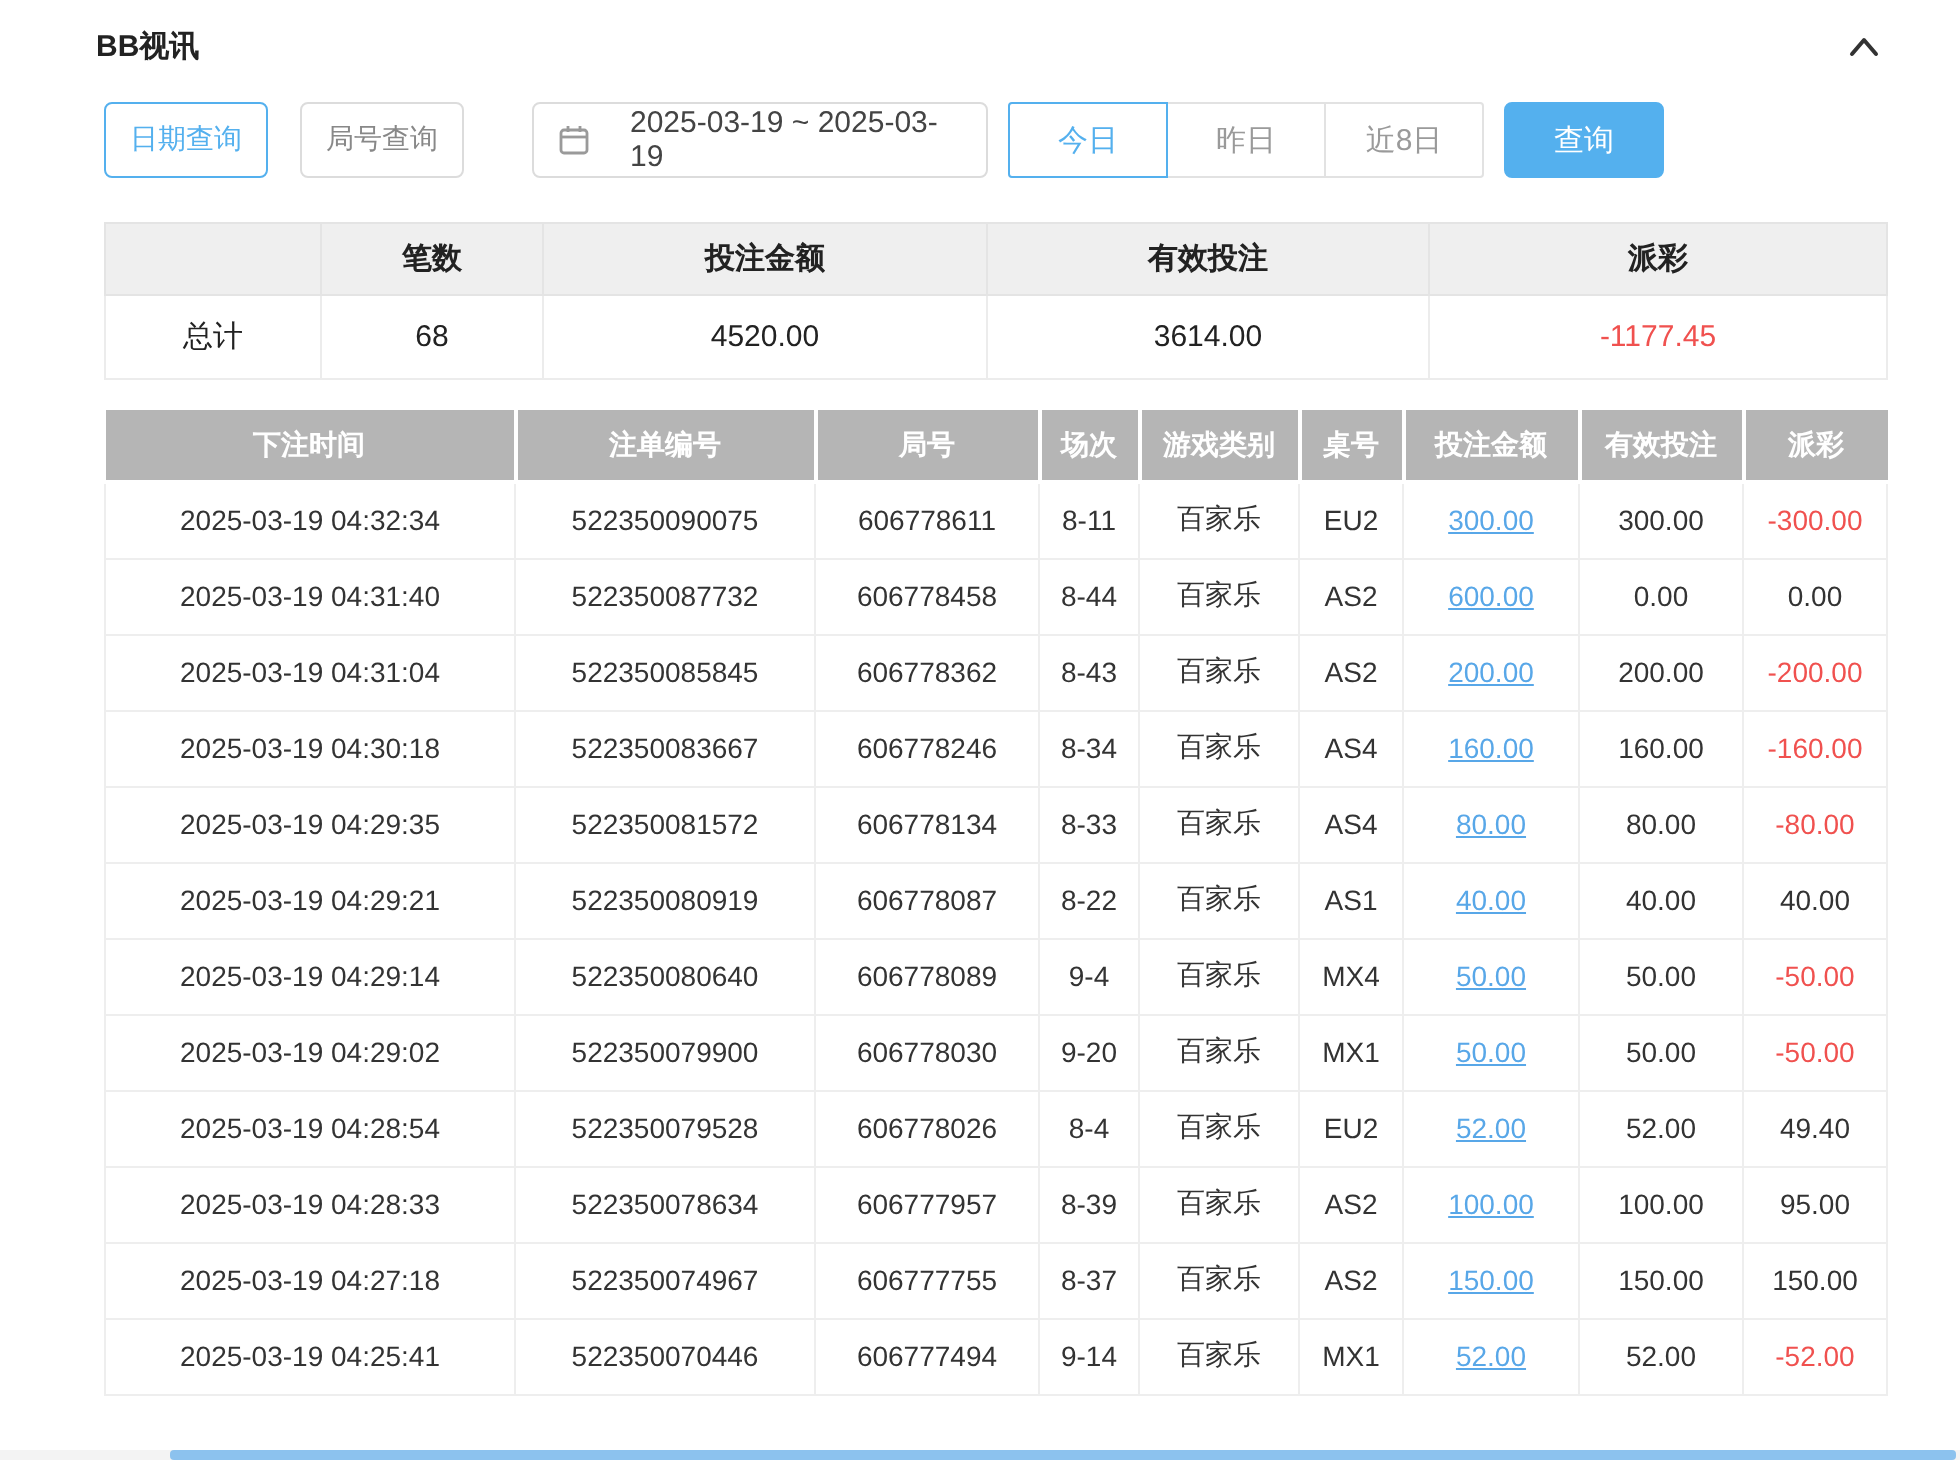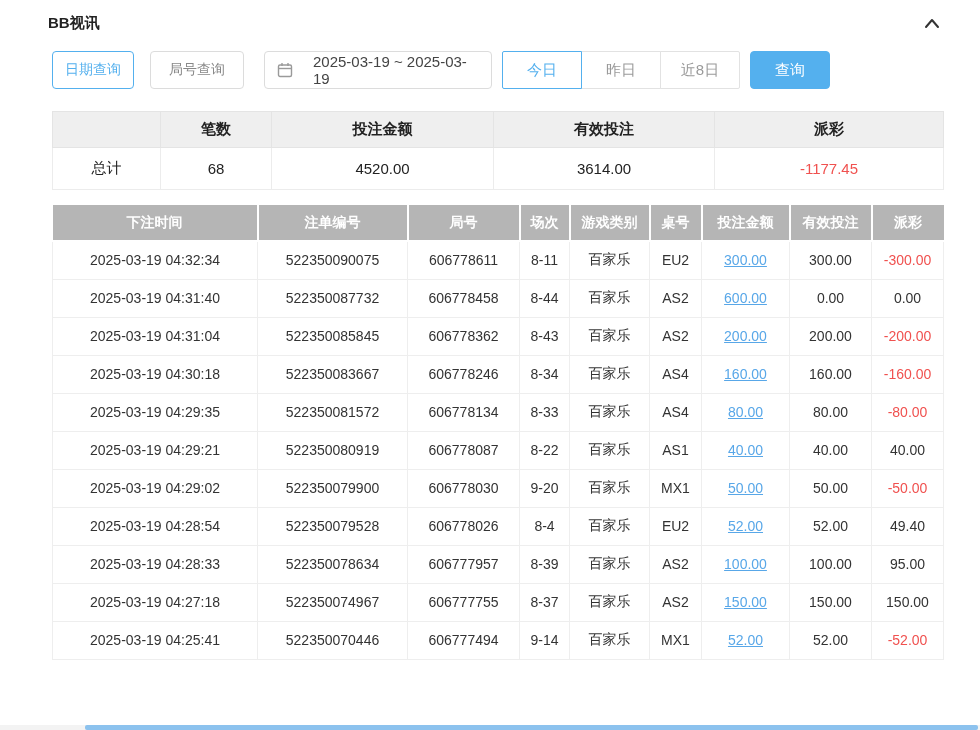--- a/index.html
+++ b/index.html
@@ -23,21 +23,21 @@
     margin: 10px 0 0 52px;
     height: 38px;
     border-radius: 19px;
   }
   .btn {
     height: 38px; background: #fff; border-radius: 4px;
     font-size: 14px; cursor: pointer;
     font-family: inherit;
   }
   .btn-outline-blue { width: 82px; border: 1px solid #54b0ee; color: #54b0ee; margin-right: 16px; }
-  .btn-outline-gray { width: 94px; border: 1px solid #dcdcdc; color: #888; margin-right: 20px; }
+  .btn-outline-gray { width: 82px; border: 1px solid #dcdcdc; color: #888; margin-right: 34px; }
   .date-input {
     height: 38px; width: 228px;
     border: 1px solid #dcdcdc; border-radius: 4px;
     display: flex; align-items: center; gap: 20px;
     padding: 0 12px; margin-right: 10px;
     font-size: 15px; color: #444; cursor: pointer; background: #fff;
   }
   .quick-group { display: flex; }
   .qbtn {
     width: 80px; height: 38px; background: #fff;
@@ -239,20 +239,31 @@
         <td>522350080919</td>
         <td>606778087</td>
         <td>8-22</td>
         <td>百家乐</td>
         <td>AS1</td>
         <td><span class="link">40.00</span></td>
         <td>40.00</td>
         <td>40.00</td>
       </tr>
       <tr>
+        <td>2025-03-19 04:29:14</td>
+        <td>522350080640</td>
+        <td>606778089</td>
+        <td>9-4</td>
+        <td>百家乐</td>
+        <td>MX4</td>
+        <td><span class="link">50.00</span></td>
+        <td>50.00</td>
+        <td class="red">-50.00</td>
+      </tr>
+      <tr>
         <td>2025-03-19 04:29:02</td>
         <td>522350079900</td>
         <td>606778030</td>
         <td>9-20</td>
         <td>百家乐</td>
         <td>MX1</td>
         <td><span class="link">50.00</span></td>
         <td>50.00</td>
         <td class="red">-50.00</td>
       </tr>

